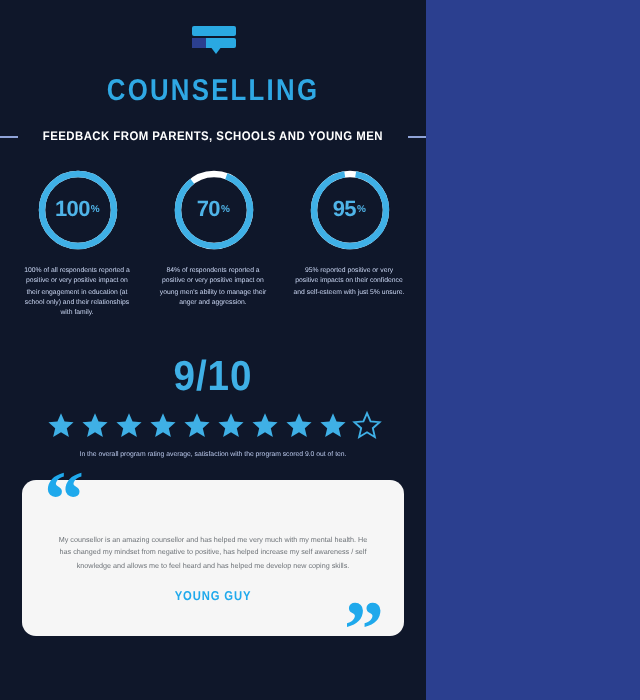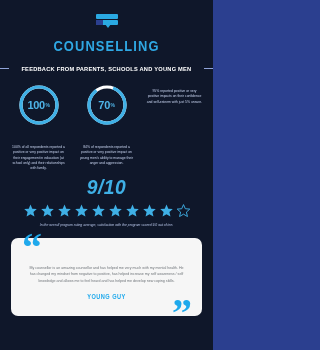--- a/index.html
+++ b/index.html
@@ -28,36 +28,36 @@
 
   .subbar{display:flex;align-items:center;justify-content:center;margin-top:11px;padding:0 9px;gap:5px;}
   .subbar .ln{height:1px;background:#8fa3d8;flex:0 0 26px;}
   .subbar .txt{
     color:#ffffff;font-size:6.2px;letter-spacing:.25px;font-weight:bold;white-space:nowrap;
     transform:scaleX(.92);transform-origin:center;
   }
 
   
   .donuts{display:flex;justify-content:center;gap:8px;margin-top:11px;padding:0 6px;}
-  .dcol{width:60px;display:flex;flex-direction:column;align-items:center;gap:12px;}
+  .dcol{width:60px;display:flex;flex-direction:column;align-items:center;}
   .ring{position:relative;width:44px;height:44px;}
   .ring svg{display:block;}
   .ring .val{
     position:absolute;left:0;top:0;width:44px;height:44px;
     display:flex;align-items:center;justify-content:center;
     color:#4fb4e8;font-size:11px;font-weight:bold;letter-spacing:-.3px;
   }
   .ring .val sup{font-size:5px;vertical-align:super;margin-left:.5px;}
   .dcap{
     margin-top:6px;color:#c8d4f0;font-size:3.4px;line-height:1.55;text-align:center;
     padding:0 2px;
   }
 
   
-  .rating{text-align:center;margin-top:4px;font-style:italic;}
+  .rating{text-align:center;margin-top:18px;}
   .score{
     color:#3fb0e6;font-size:21px;font-weight:bold;letter-spacing:.5px;
     transform:scaleX(.92);transform-origin:center;
   }
   .stars{display:flex;justify-content:center;gap:2px;margin-top:4px;padding:0 12px;}
   .stars svg{display:block;}
   .rcap{margin-top:5px;color:#b9c7ea;font-size:3.4px;line-height:1.6;padding:0 26px;text-align:center;}
 
   
   .tst-wrap{position:relative;margin:9px 11px 0 11px;}
@@ -122,20 +122,30 @@
         </svg>
         <div class="val">
           <span>70</span>
             <sup>%</sup>
         </div>
       </div>
       <div class="dcap">84% of respondents reported a positive or very positive impact on young men's ability to manage their anger and aggression.</div>
     </div>
 
     <div class="dcol">
+      <div class="ring">
+        <svg width="44" height="44" viewBox="0 0 44 44">
+          <circle cx="22" cy="22" r="18" fill="none" stroke="#ffffff" stroke-width="3.2"></circle>
+          <circle id="arc3" cx="22" cy="22" r="18" fill="none" stroke="#3fb0e6" stroke-width="3.2" stroke-linecap="butt" transform="rotate(-81 22 22)" stroke-dasharray="107.44246875277092 5.654866776461633"></circle>
+        </svg>
+        <div class="val">
+          <span>95</span>
+            <sup>%</sup>
+        </div>
+      </div>
       <div class="dcap">95% reported positive or very positive impacts on their confidence and self-esteem with just 5% unsure.</div>
     </div>
 
   </div>
 
   <div class="rating">
     <div class="score">9/10</div>
     <div class="stars" id="stars">
         <svg width="15" height="15" viewBox="0 0 16 15">
           <polygon points="8,1.2 9.9,5.6 14.7,6 11.1,9.2 12.2,13.9 8,11.4 3.8,13.9 4.9,9.2 1.3,6 6.1,5.6" fill="#3fb0e6" stroke="#3fb0e6" stroke-width="0"></polygon>

